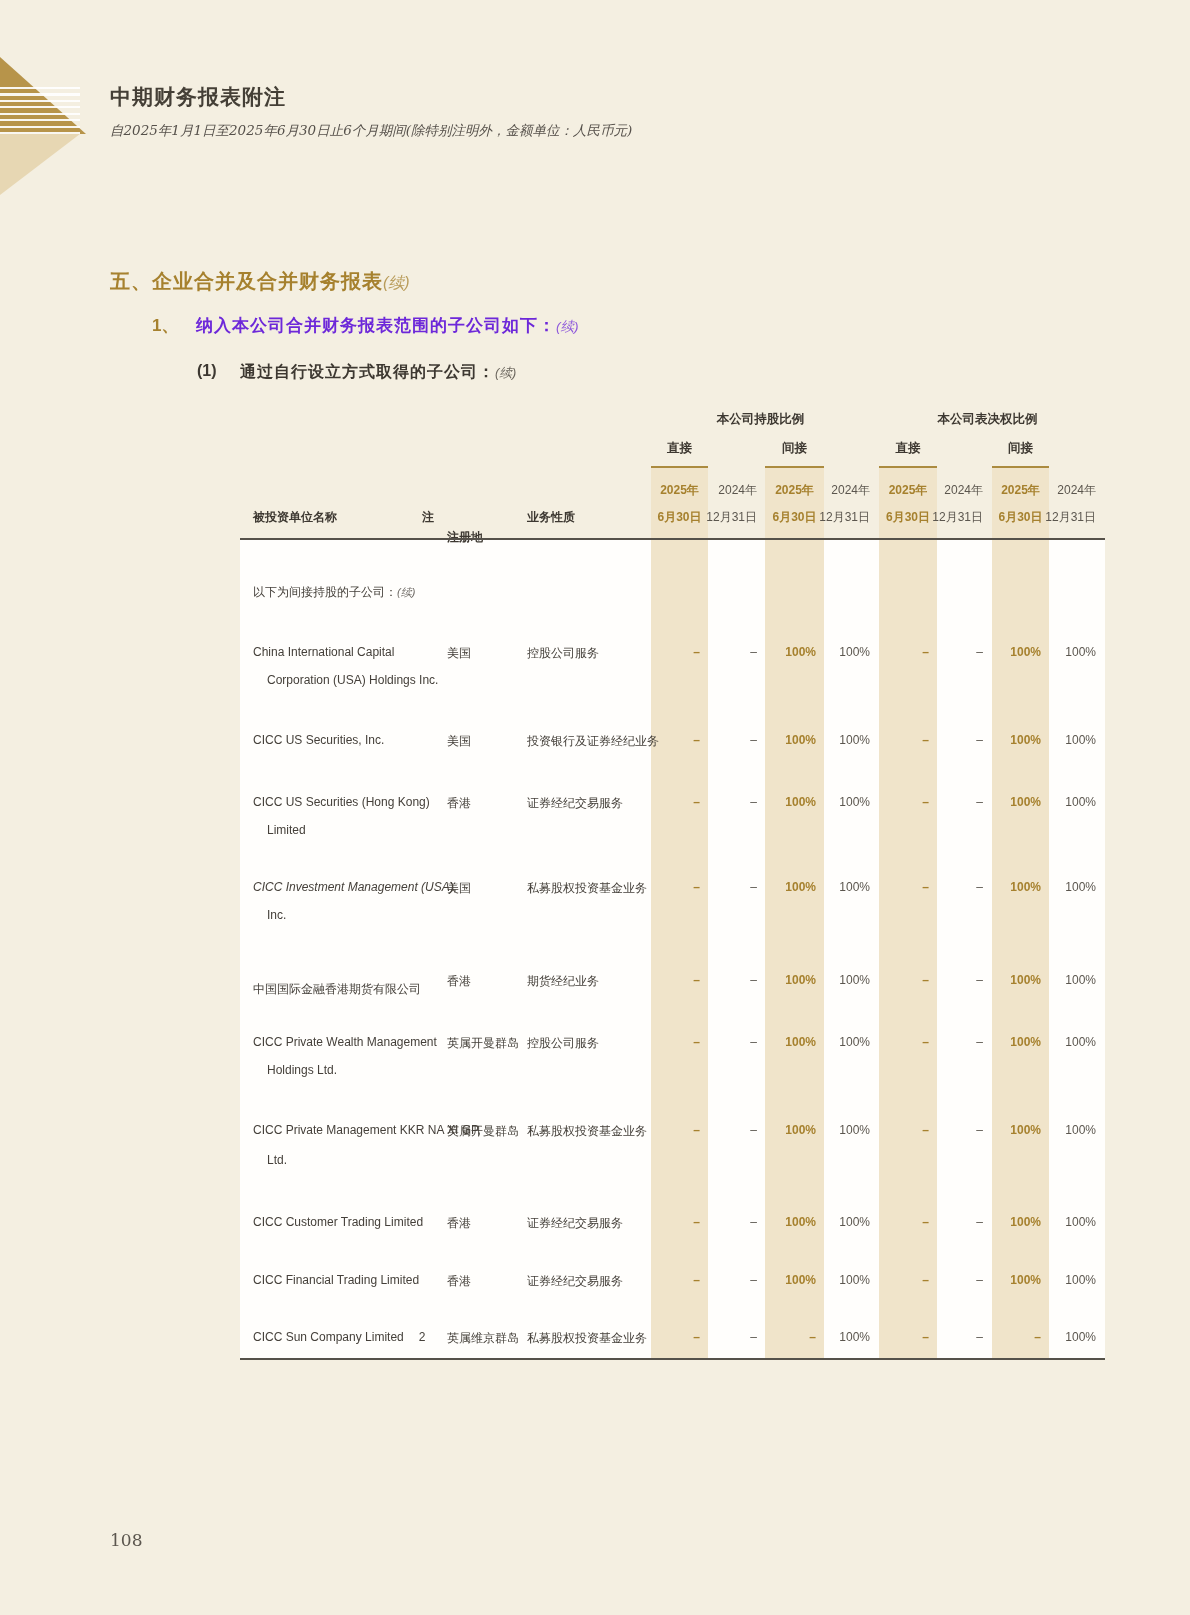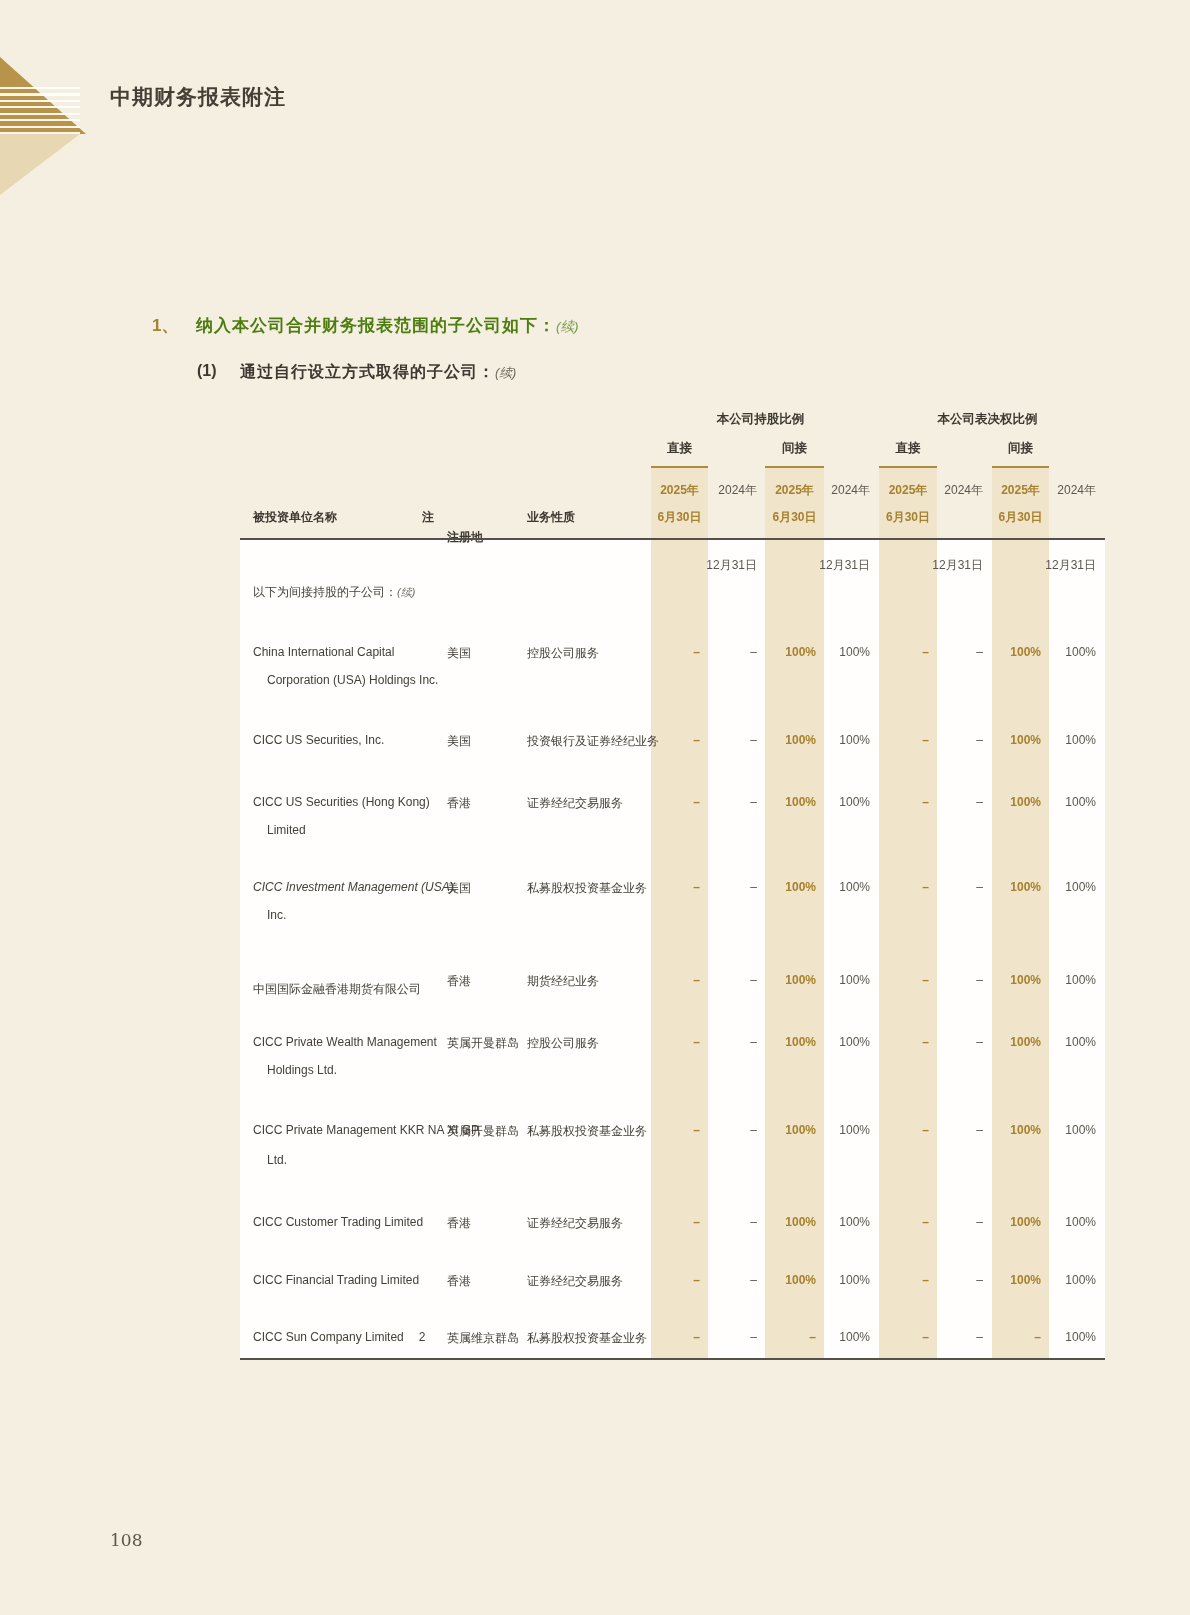--- a/index.html
+++ b/index.html
@@ -40,42 +40,42 @@
   }
   .doc-subtitle{
     position:absolute;left:110px;top:122px;
     font-family:"DejaVu Serif",serif;
     font-style:italic;font-size:13.5px;color:#55504a;
   }
 
   
   .h1{position:absolute;left:110px;top:268px;font-size:20px;font-weight:bold;color:#a6812e;letter-spacing:1px;}
   .h2-num{position:absolute;left:152px;top:314px;font-size:17px;font-weight:bold;color:#a6812e;}
-  .h2{position:absolute;left:196px;top:314px;font-size:17px;font-weight:bold;color:#4d7c0f;letter-spacing:1px;}
+  .h2{position:absolute;left:196px;top:314px;font-size:17px;font-weight:bold;color:#6d28d9;letter-spacing:1px;}
   .h3-num{position:absolute;left:197px;top:362px;font-size:16px;font-weight:bold;color:#3d3831;}
   .h3{position:absolute;left:240px;top:362px;font-size:16px;font-weight:bold;color:#3d3831;letter-spacing:1px;}
   .cont{font-style:italic;font-weight:normal;font-size:0.8em;opacity:.75;letter-spacing:0;}
 
   
   .tbl-white{position:absolute;left:240px;top:540px;width:865px;height:818px;background:#fffefc;z-index:0;}
   .rule-top{position:absolute;left:240px;top:538px;width:865px;height:2px;background:#55514a;z-index:4;}
   .rule-bottom{position:absolute;left:240px;top:1358px;width:865px;height:2px;background:#55514a;z-index:4;}
   .stripe{
     position:absolute;top:466px;height:892px;background:#f0e4ca;
     border-top:2px solid #ab8b3f;box-sizing:border-box;z-index:1;
   }
   .s1{left:651px;width:57px;} .s2{left:765px;width:59px;}
   .s3{left:879px;width:58px;} .s4{left:992px;width:57px;}
 
   .grp{position:absolute;top:411px;font-size:12.5px;font-weight:bold;color:#3d3831;text-align:center;z-index:3;}
   .sub{position:absolute;top:440px;font-size:12.5px;font-weight:bold;color:#3d3831;text-align:center;z-index:3;}
   .p25a,.p25b{position:absolute;font-size:12px;font-weight:bold;color:#a6812e;text-align:center;z-index:3;}
   .p24a,.p24b{position:absolute;font-size:12px;color:#5b564e;text-align:right;width:70px;z-index:3;}
   .p25a{top:482px;} .p25b{top:509px;}
-  .p24a{top:482px;} .p24b{top:509px;margin-top:48px;}
+  .p24a{top:482px;} .p24b{top:509px;}
 
   .lh{position:absolute;top:509px;font-size:12px;font-weight:bold;color:#3d3831;z-index:3;}
 
   
   .row{position:absolute;left:0;top:0;width:1190px;z-index:3;}
   .cell{position:absolute;font-size:12px;color:#45403a;white-space:nowrap;}
   .name{left:253px;}
   .name2{left:267px;}
   .note{left:412px;width:20px;text-align:center;}
   .place{left:447px;}
@@ -97,21 +97,23 @@
 </head>
 <body>
 
 <div class="page">
 
   <div class="tri-gold abs"></div>
   <div class="tri-tan abs"></div>
   <div class="tri-stripes abs"></div>
 
   <div class="doc-title">中期财务报表附注</div>
-
+  <div class="doc-subtitle">自2025年1月1日至2025年6月30日止6个月期间(除特别注明外，金额单位：人民币元)</div>
+
+  <div class="h1"><span>五、企业合并及合并财务报表</span><span class="cont">(续)</span></div>
   <div class="h2-num">1、</div>
   <div class="h2"><span>纳入本公司合并财务报表范围的子公司如下：</span><span class="cont">(续)</span></div>
   <div class="h3-num">(1)</div>
   <div class="h3"><span>通过自行设立方式取得的子公司：</span><span class="cont">(续)</span></div>
 
   <div class="tbl-white"></div>
   <div class="stripe s1"></div>
   <div class="stripe s2"></div>
   <div class="stripe s3"></div>
   <div class="stripe s4"></div>

